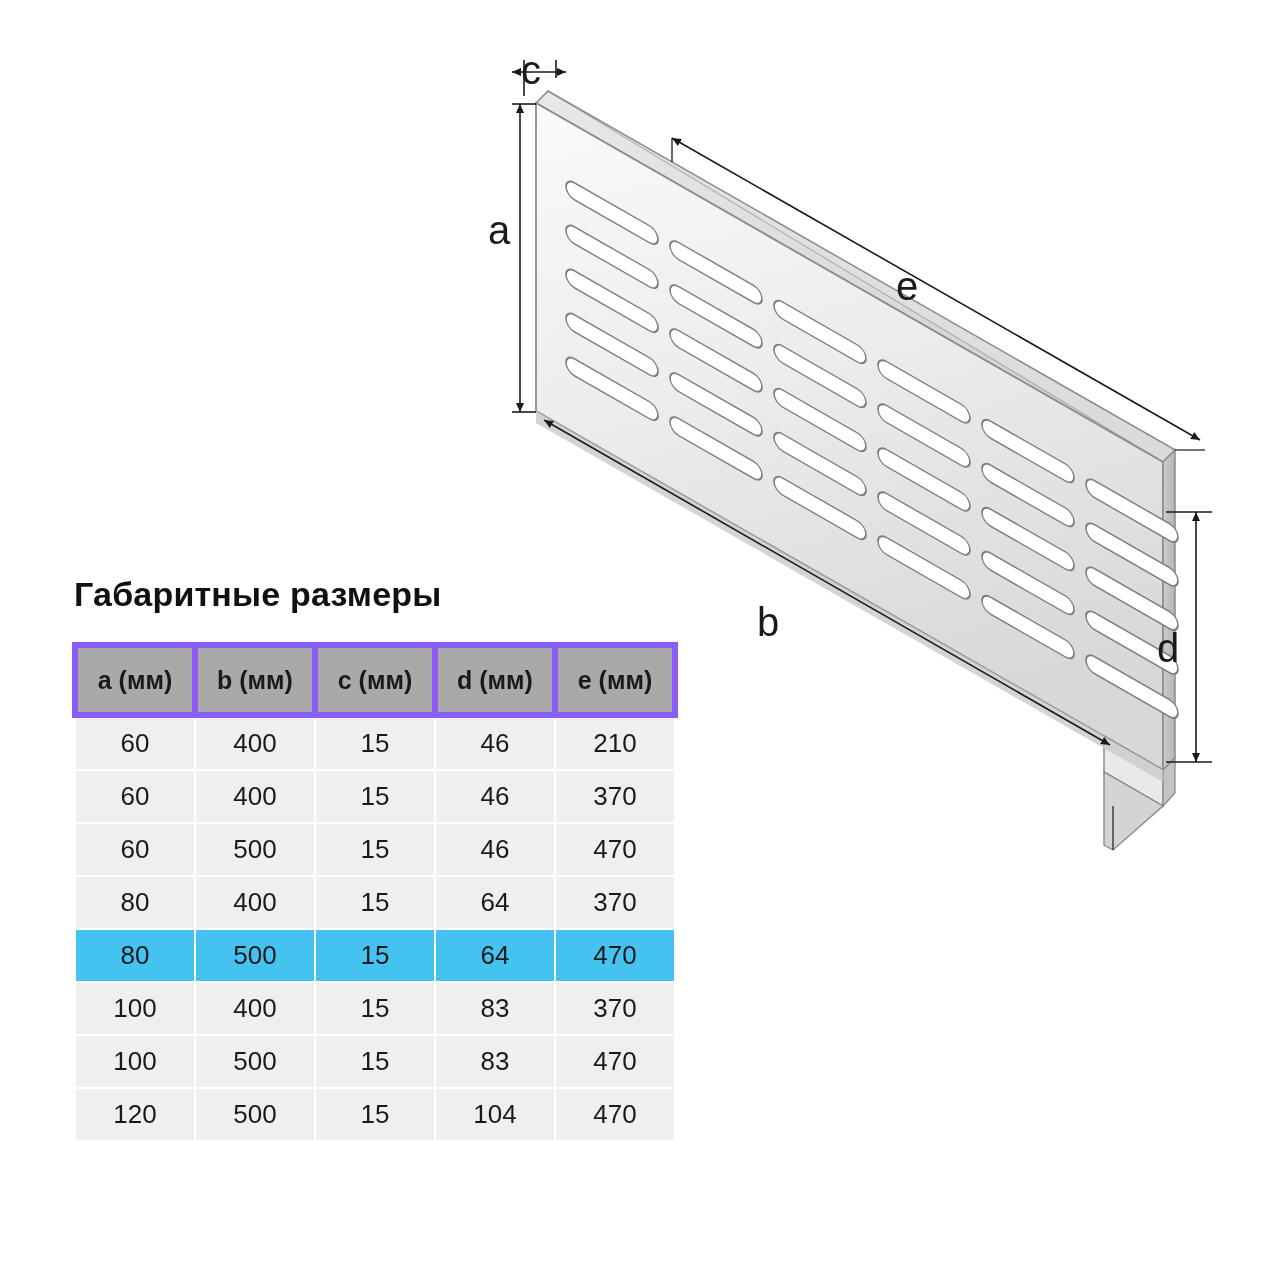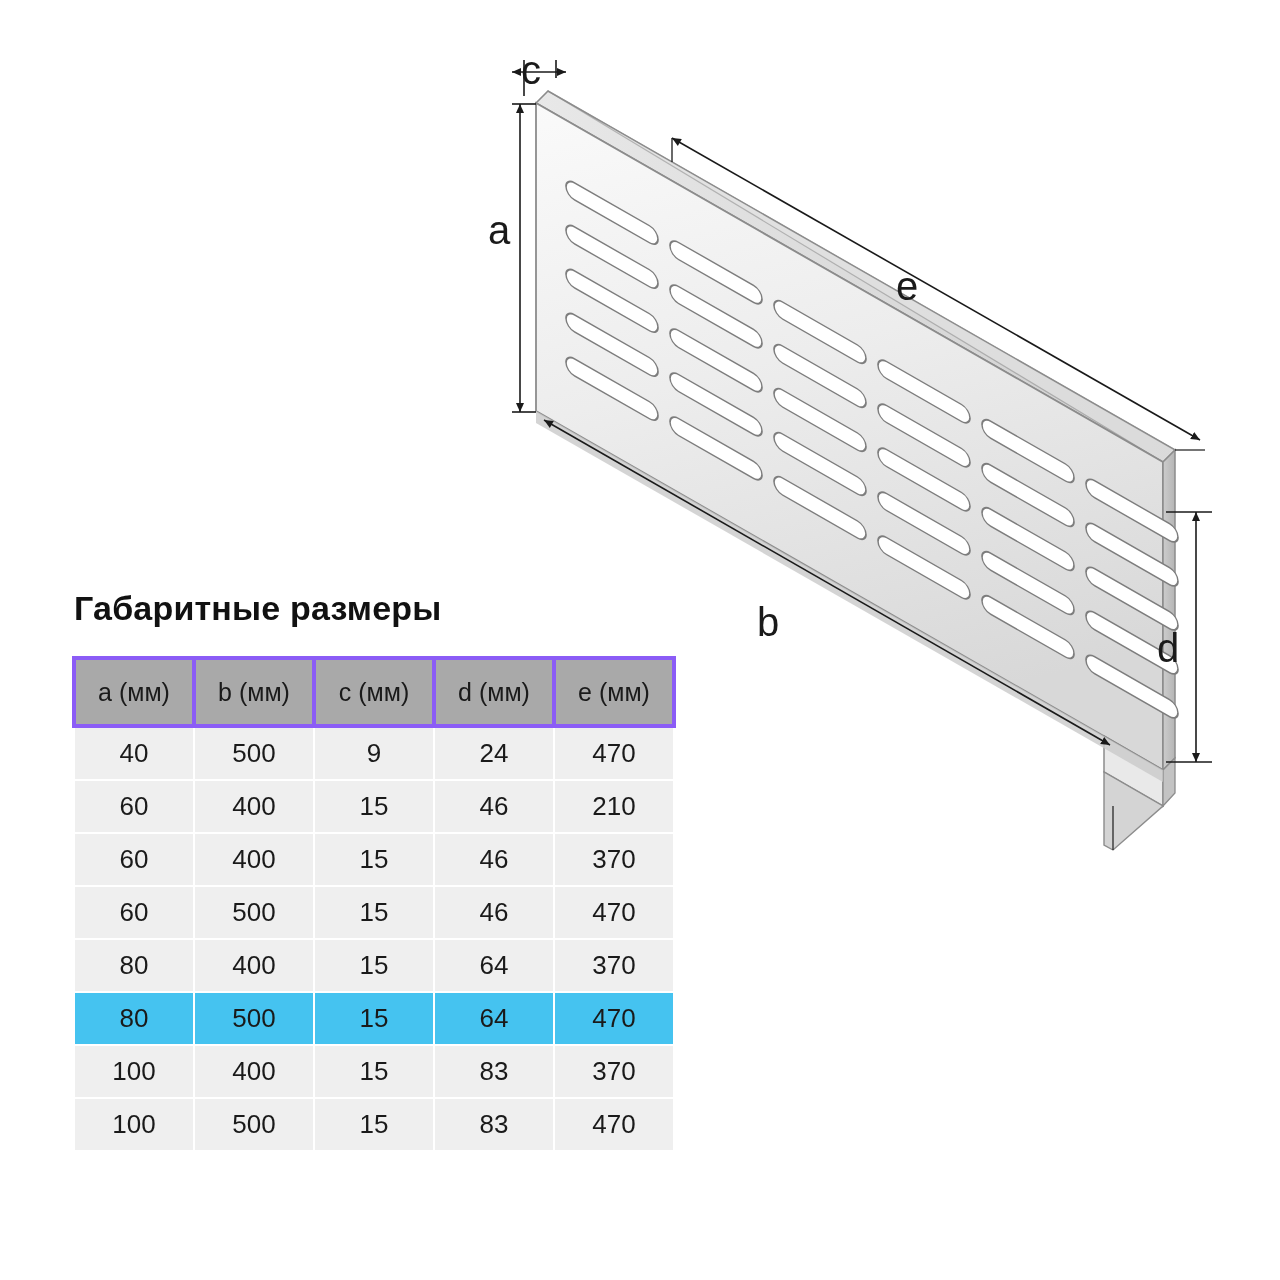--- a/index.html
+++ b/index.html
@@ -36,44 +36,44 @@
     font-weight: 400;
     color: #1a1a1a;
     line-height: 1;
     user-select: none;
   }
 
   
   #table-block {
     position: absolute;
     left: 72px;
-    top: 589px;
+    top: 575px;
     width: 600px;
   }
   #table-title {
     font-family: "Liberation Sans", sans-serif;
     font-size: 34px;
     font-weight: bold;
     color: #111111;
     margin: 0 0 28px 2px;
     letter-spacing: 0.2px;
   }
   table.dims {
     border-collapse: collapse;
     table-layout: fixed;
     width: 600px;
     font-size: 26px;
   }
   table.dims th {
     background: #a9a9a9;
     color: #1a1a1a;
-    font-weight: normal;
+    font-weight: bold;
     font-size: 25px;
     height: 62px;
-    border: 4px solid #8b5cf6;
+    border: 6px solid #8b5cf6;
     text-align: center;
     vertical-align: middle;
   }
   table.dims td {
     background: #efefef;
     color: #1a1a1a;
     font-weight: 400;
     font-size: 26px;
     height: 49px;
     border: 2px solid #ffffff;
@@ -225,27 +225,20 @@
       <tr>
         <th>a (мм)</th>
         <th>b (мм)</th>
         <th>c (мм)</th>
         <th>d (мм)</th>
         <th>e (мм)</th>
       </tr>
     </thead>
     <tbody>
       <tr>
-        <td>40</td>
-        <td>500</td>
-        <td>9</td>
-        <td>24</td>
-        <td>470</td>
-      </tr>
-      <tr>
         <td>60</td>
         <td>400</td>
         <td>15</td>
         <td>46</td>
         <td>210</td>
       </tr>
       <tr>
         <td>60</td>
         <td>400</td>
         <td>15</td>
@@ -278,17 +271,24 @@
         <td>400</td>
         <td>15</td>
         <td>83</td>
         <td>370</td>
       </tr>
       <tr>
         <td>100</td>
         <td>500</td>
         <td>15</td>
         <td>83</td>
+        <td>470</td>
+      </tr>
+      <tr>
+        <td>120</td>
+        <td>500</td>
+        <td>15</td>
+        <td>104</td>
         <td>470</td>
       </tr>
     </tbody>
   </table>
 </div>
 
 </body></html>

